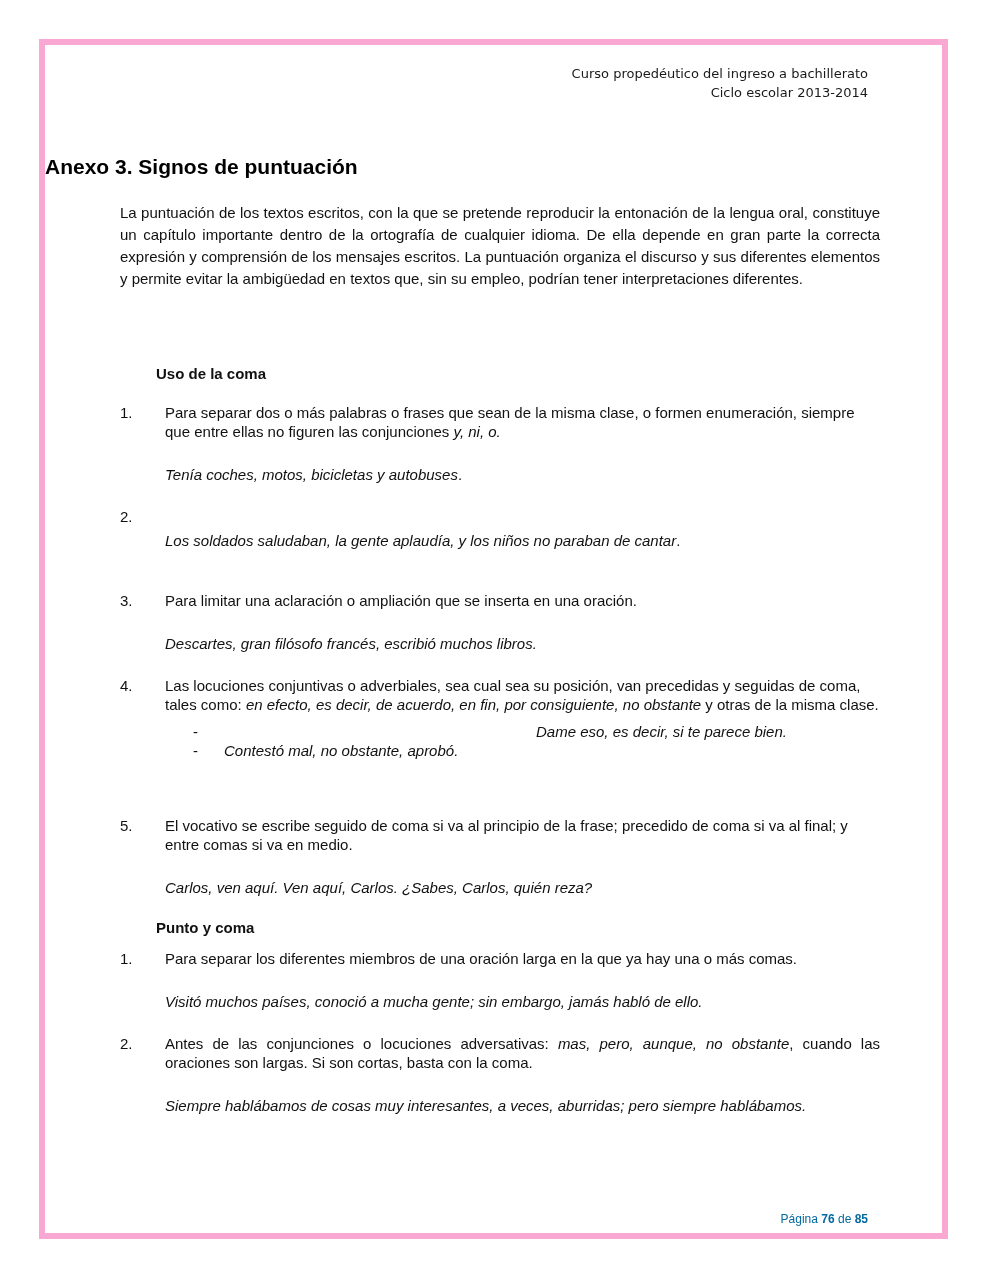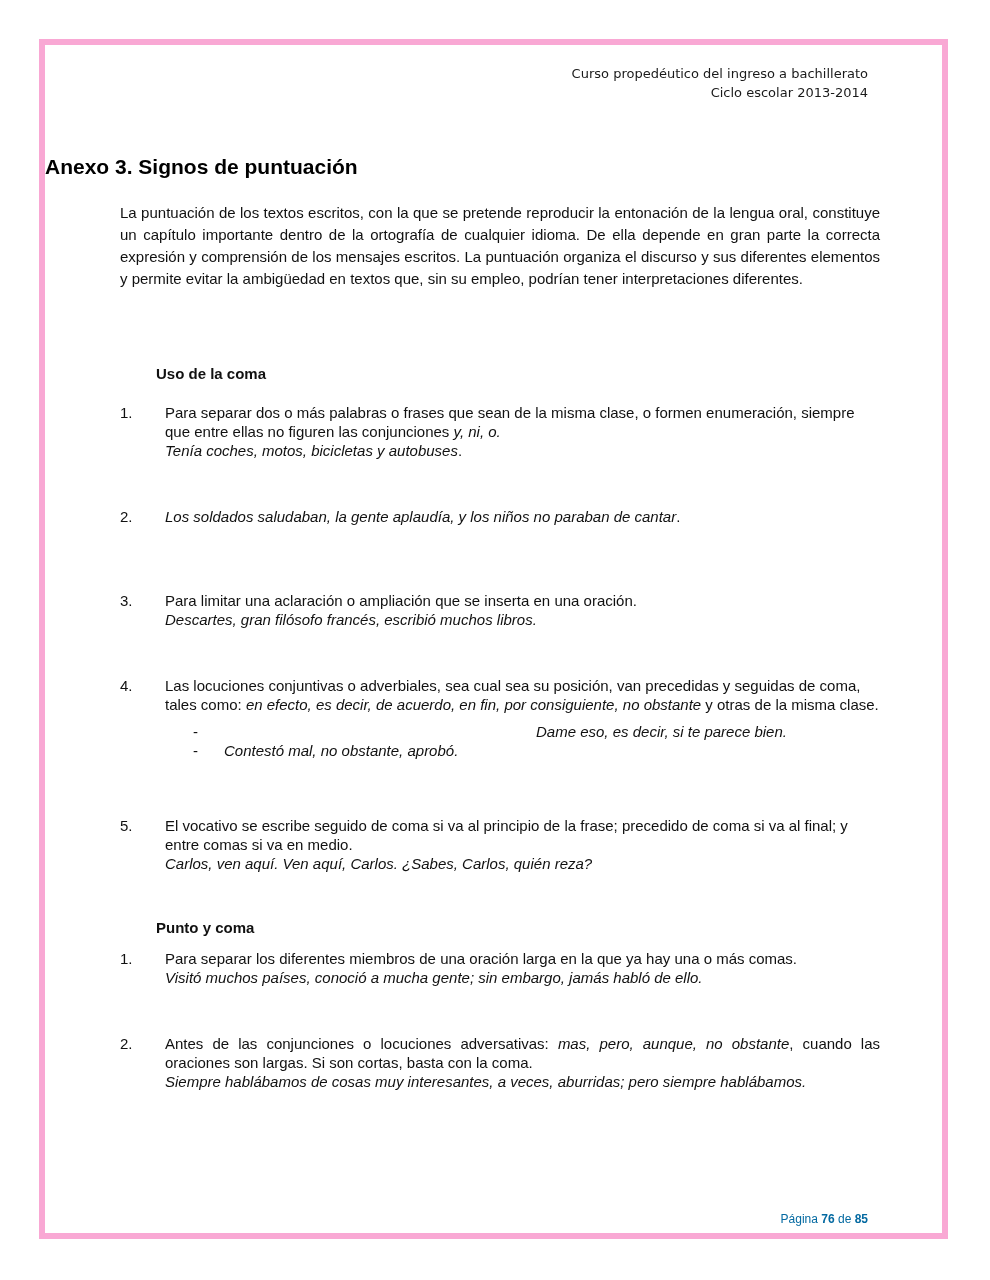--- a/index.html
+++ b/index.html
@@ -21,21 +21,21 @@
       font-size: 15px; line-height: 22px; text-align: justify; color: #111;
     }
     .section-heading {
       position: absolute; left: 75px; font-size: 15px; font-weight: bold; color: #111; margin-left: 36px;
     }
     .item {
       position: absolute; left: 75px; width: 760px; font-size: 15px; line-height: 19px; color: #111;
     }
     .item .num { position: absolute; left: 0; top: 0; }
     .item .text { margin-left: 45px; }
-    .item .example { margin-left: 45px; margin-top: 0; font-style: italic; }
+    .item .example { margin-left: 45px; margin-top: 24px; font-style: italic; }
     .item .text.justify { text-align: justify; }
     .bullets { margin-left: 45px; margin-top: 8px; position: relative; }
     .bullet-row { position: relative; height: 19px; font-style: italic; }
     .bullet-row .dash { position: absolute; left: 28px; font-style: normal; }
     .bullet-row .btext { position: absolute; }
     .footer {
       position: absolute; right: 74px; top: 1167px; font-size: 12px; color: #0369a1;
     }
     .footer b { font-weight: bold; }
     i { font-style: italic; }

